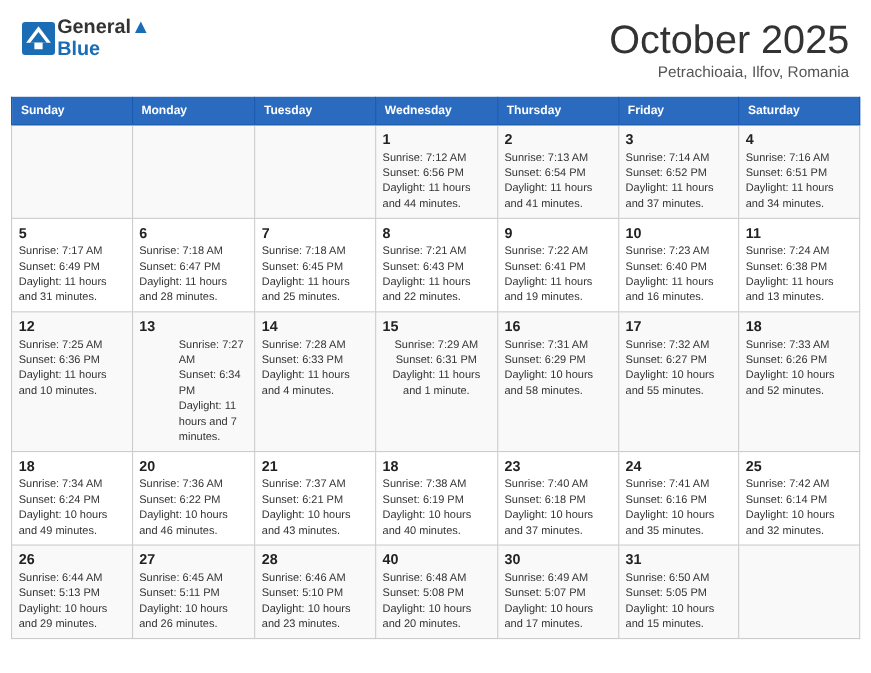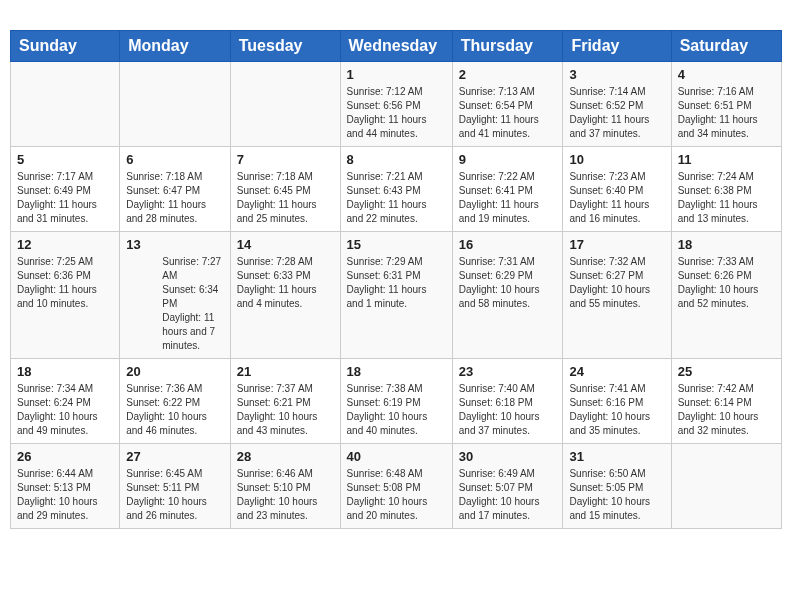--- a/index.html
+++ b/index.html
@@ -41,21 +41,21 @@
     .calendar {
       width: 100%;
       border-collapse: collapse;
       border: 1px solid #ccc;
     }
     .calendar th {
       background-color: #2a6bbf;
       color: white;
       text-align: left;
       padding: 6px 8px;
-      font-size: 16px;
+      font-size: 11px;
       font-weight: bold;
       border: 1px solid #1a5aaf;
     }
     .calendar td {
       vertical-align: top;
       border: 1px solid #ccc;
       padding: 5px 6px;
       font-size: 10.5px;
       color: #333;
       width: 113px;
@@ -73,20 +73,36 @@
       line-height: 1.4;
     }
     tr:nth-child(odd) td { background-color: #f9f9f9; }
     tr:nth-child(even) td { background-color: #ffffff; }
     .empty-cell { background-color: #f9f9f9; }
   </style>
 </head>
 <body>
 
 <div class="header">
+  <div class="logo">
+    <svg class="logo-icon" viewBox="0 0 40 40" xmlns="http://www.w3.org/2000/svg">
+      <rect x="0" y="0" width="40" height="40" rx="4" fill="#1a6cb5"></rect>
+      <polygon points="20,5 35,25 5,25" fill="white"></polygon>
+      <polygon points="20,12 30,25 10,25" fill="#1a6cb5"></polygon>
+      <rect x="15" y="25" width="10" height="8" fill="white"></rect>
+    </svg>
+    <div>
+      <div style="font-size:18px;font-weight:bold;color:#333;line-height:1.1;">General<span style="color:#1a6cb5;">▲</span></div>
+      <div style="font-size:18px;font-weight:bold;color:#1a6cb5;line-height:1.1;">Blue</div>
+    </div>
+  </div>
+  <div class="title-section">
+    <div class="month-title">October 2025</div>
+    <div class="location-title">Petrachioaia, Ilfov, Romania</div>
+  </div>
 </div>
 
 <table class="calendar">
   <thead>
     <tr>
       <th>Sunday</th>
       <th>Monday</th>
       <th>Tuesday</th>
       <th>Wednesday</th>
       <th>Thursday</th>
@@ -182,21 +198,21 @@
 Daylight: 11 hours and 7 minutes.</div>
         </td>
         <td>
           <div class="cell-date">14</div>
           <div class="cell-info" style="white-space: pre-line;">Sunrise: 7:28 AM
 Sunset: 6:33 PM
 Daylight: 11 hours and 4 minutes.</div>
         </td>
         <td>
           <div class="cell-date">15</div>
-          <div class="cell-info" style="white-space: pre-line;">Sunrise: 7:29 AM
+          <div class="cell-info" style="white-space: pre-line; text-align: center;">Sunrise: 7:29 AM
 Sunset: 6:31 PM
 Daylight: 11 hours and 1 minute.</div>
         </td>
         <td>
           <div class="cell-date">16</div>
           <div class="cell-info" style="white-space: pre-line;">Sunrise: 7:31 AM
 Sunset: 6:29 PM
 Daylight: 10 hours and 58 minutes.</div>
         </td>
         <td>

